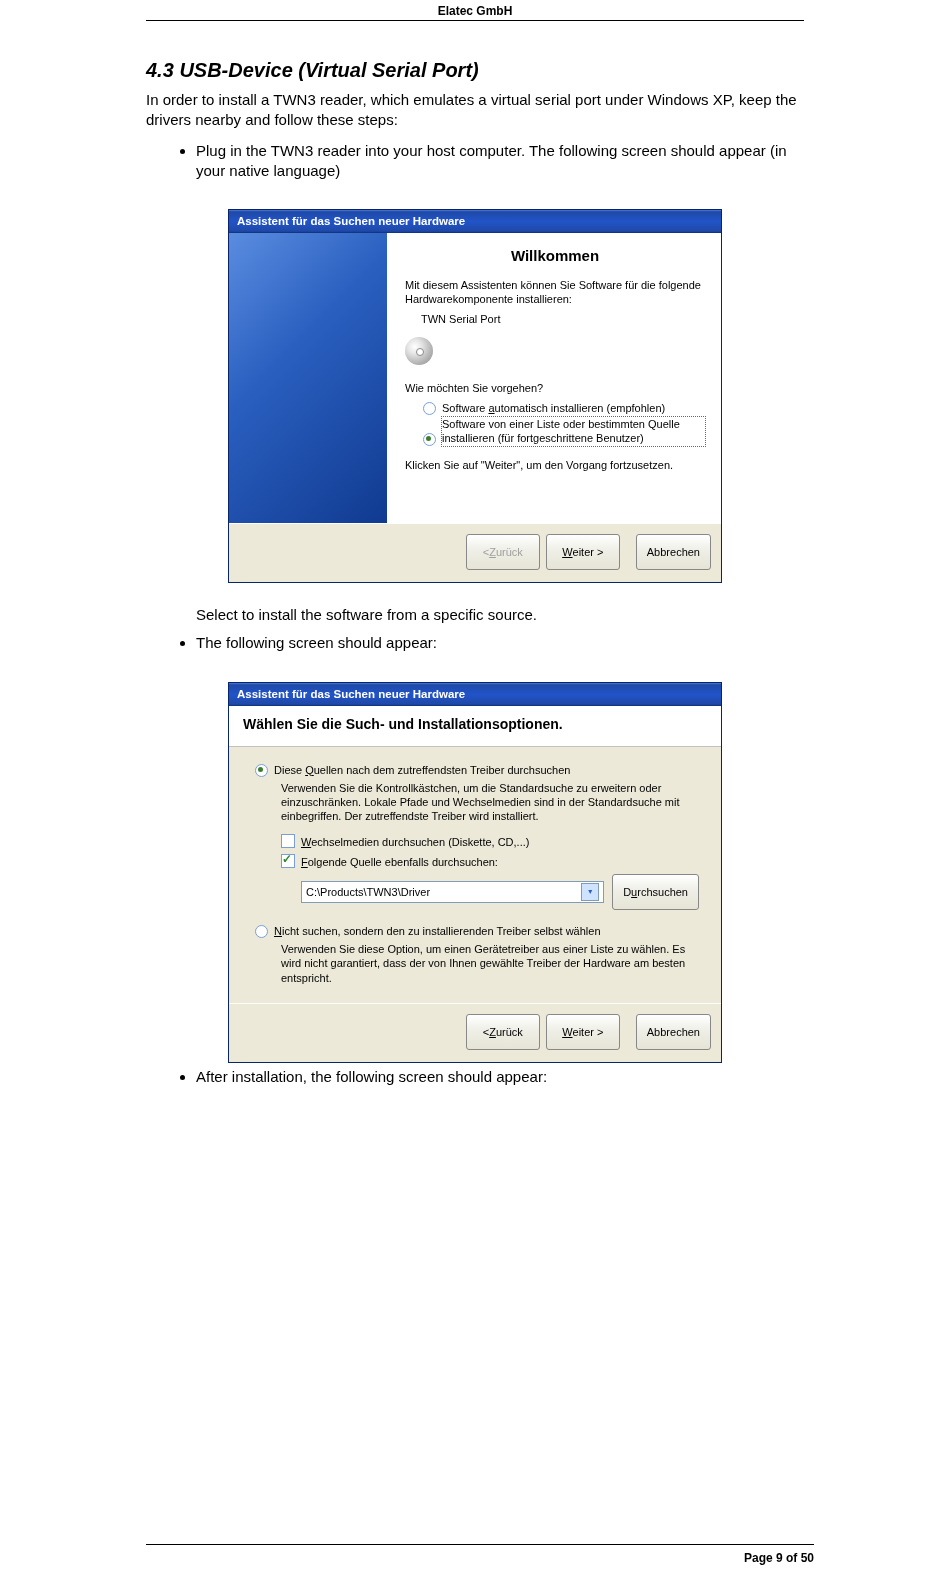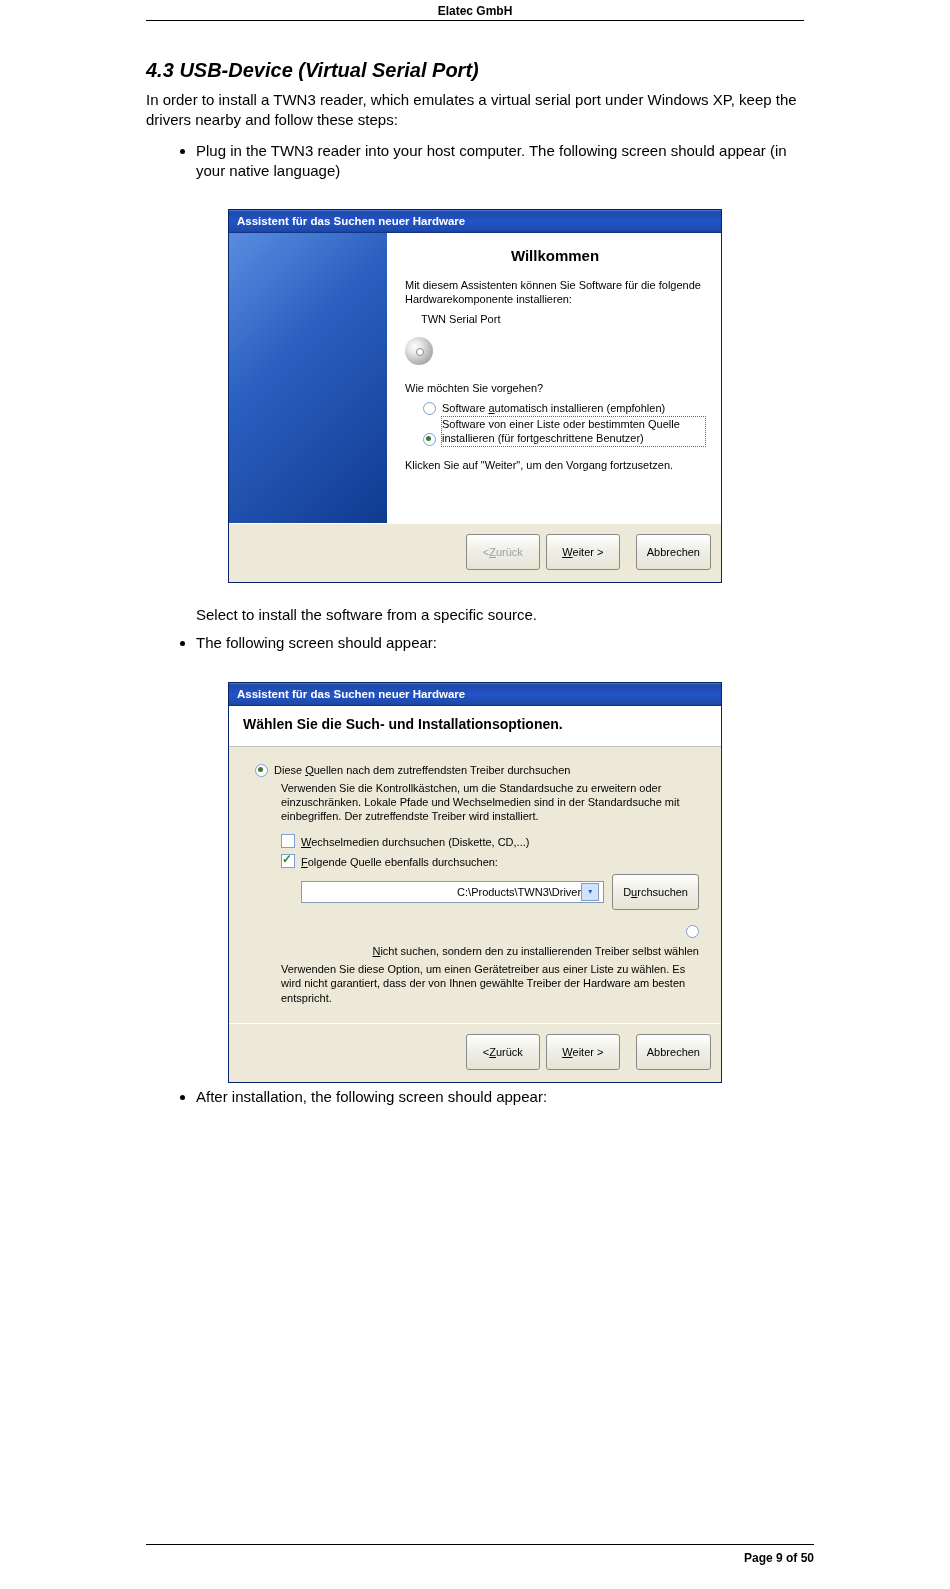--- a/index.html
+++ b/index.html
@@ -199,21 +199,21 @@
   .path-input {
     flex: 1;
     height: 18px;
     border: 1px solid #7f9db9;
     background: #fff;
     font: inherit;
     font-size: 11px;
     padding: 1px 4px;
     display: flex;
     align-items: center;
-    justify-content: flex-end;
+    justify-content: space-between;
   }
   .path-arrow {
     width: 16px;
     height: 16px;
     background: #cfe3ff;
     border: 1px solid #7f9db9;
     display: inline-flex;
     align-items: center;
     justify-content: center;
     font-size: 8px;
@@ -333,21 +333,21 @@
         <span class="fake-check checked"></span><span><span class="und">F</span>olgende Quelle ebenfalls durchsuchen:</span>
       </div>
       <div class="path-row">
         <div class="path-input">
           <span>C:\Products\TWN3\Driver</span>
           <span class="path-arrow">▾</span>
         </div>
         <button class="xp-btn">D<span class="und">u</span>rchsuchen</button>
       </div>
 
-      <div class="wiz-radio-row" style="margin-left:0;flex-direction:column;">
+      <div class="wiz-radio-row" style="margin-left:0;">
         <span class="fake-radio"></span>
         <span><span class="und">N</span>icht suchen, sondern den zu installierenden Treiber selbst wählen</span>
       </div>
       <div class="sub" style="margin-bottom:4px;">Verwenden Sie diese Option, um einen Gerätetreiber aus einer Liste zu wählen. Es wird nicht garantiert, dass der von Ihnen gewählte Treiber der Hardware am besten entspricht.</div>
     </div>
     <div class="wiz-footer">
       <button class="xp-btn">&lt; <span class="und">Z</span>urück</button>
       <button class="xp-btn"><span class="und">W</span>eiter &gt;</button>
       <button class="xp-btn" style="margin-left:10px;">Abbrechen</button>
     </div>

